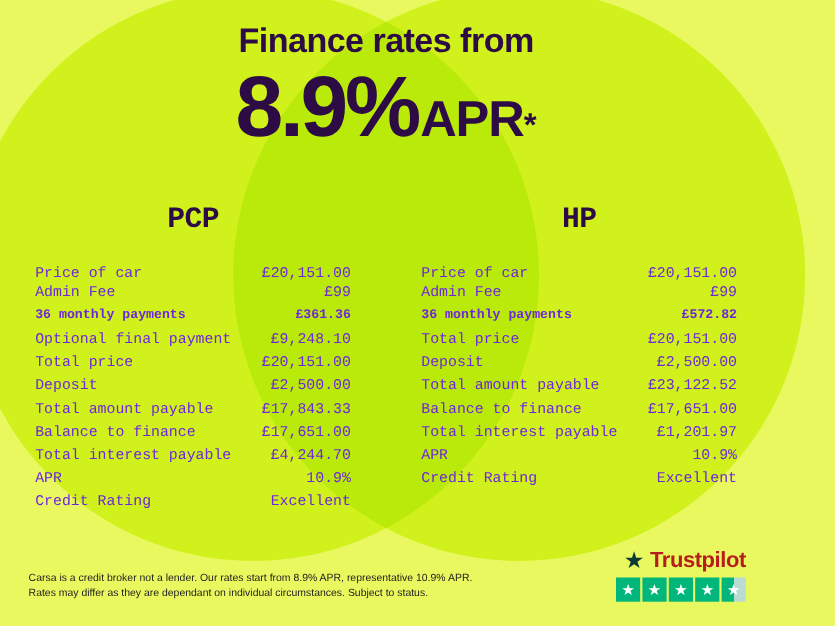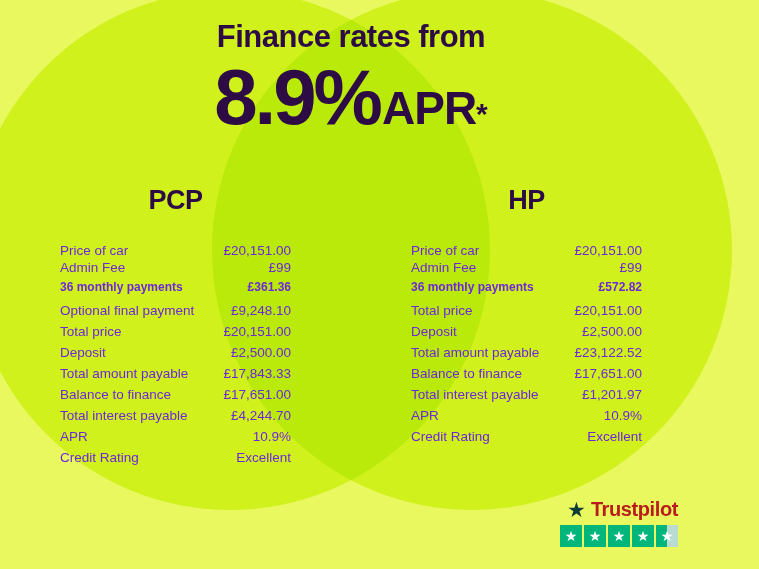--- a/index.html
+++ b/index.html
@@ -69,21 +69,21 @@
     vertical-align: super;
   }
 
   .columns {
     position: absolute;
     top: 185px;
     left: 0;
     width: 100%;
     display: flex;
   }
-  .col { width: 50%; padding: 0 60px; }
+  .col { width: 50%; padding: 0 32px; font-family: Liberation Mono, monospace; }
   .col-title {
     text-align: center;
     font-size: 27px;
     font-weight: bold;
     color: #2d0b45;
     margin-bottom: 26px;
     letter-spacing: -0.5px;
   }
   .row {
     display: flex;
@@ -242,20 +242,24 @@
         <span class="value">10.9%</span>
       </div>
       <div class="row">
         <span class="label">Credit Rating</span>
         <span class="value">Excellent</span>
       </div>
     </div>
 
   </div>
 
+  <div class="footer-note">
+    <div>Carsa is a credit broker not a lender. Our rates start from 8.9% APR, representative 10.9% APR.</div>
+    <div>Rates may differ as they are dependant on individual circumstances. Subject to status.</div>
+  </div>
 
   <div class="trustpilot">
     <div class="tp-top">
       <span class="tp-star-glyph">★</span>
       <span class="tp-word">Trustpilot</span>
     </div>
     <div class="tp-stars">
       <div class="tp-box">
           <span>★</span>
         </div>

